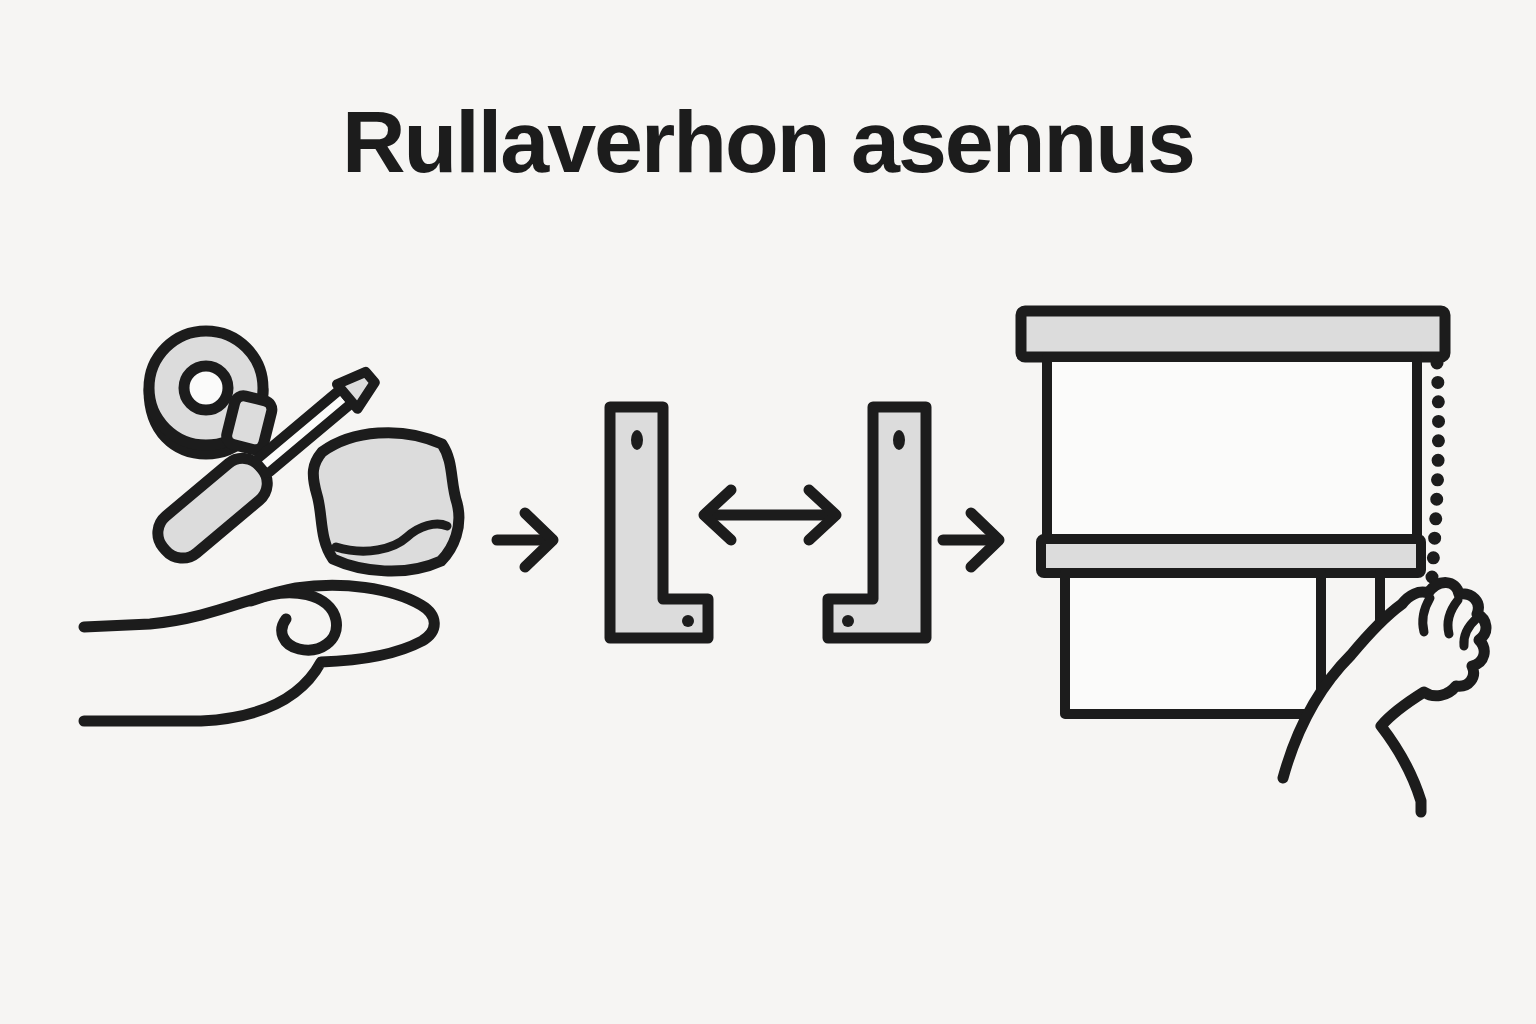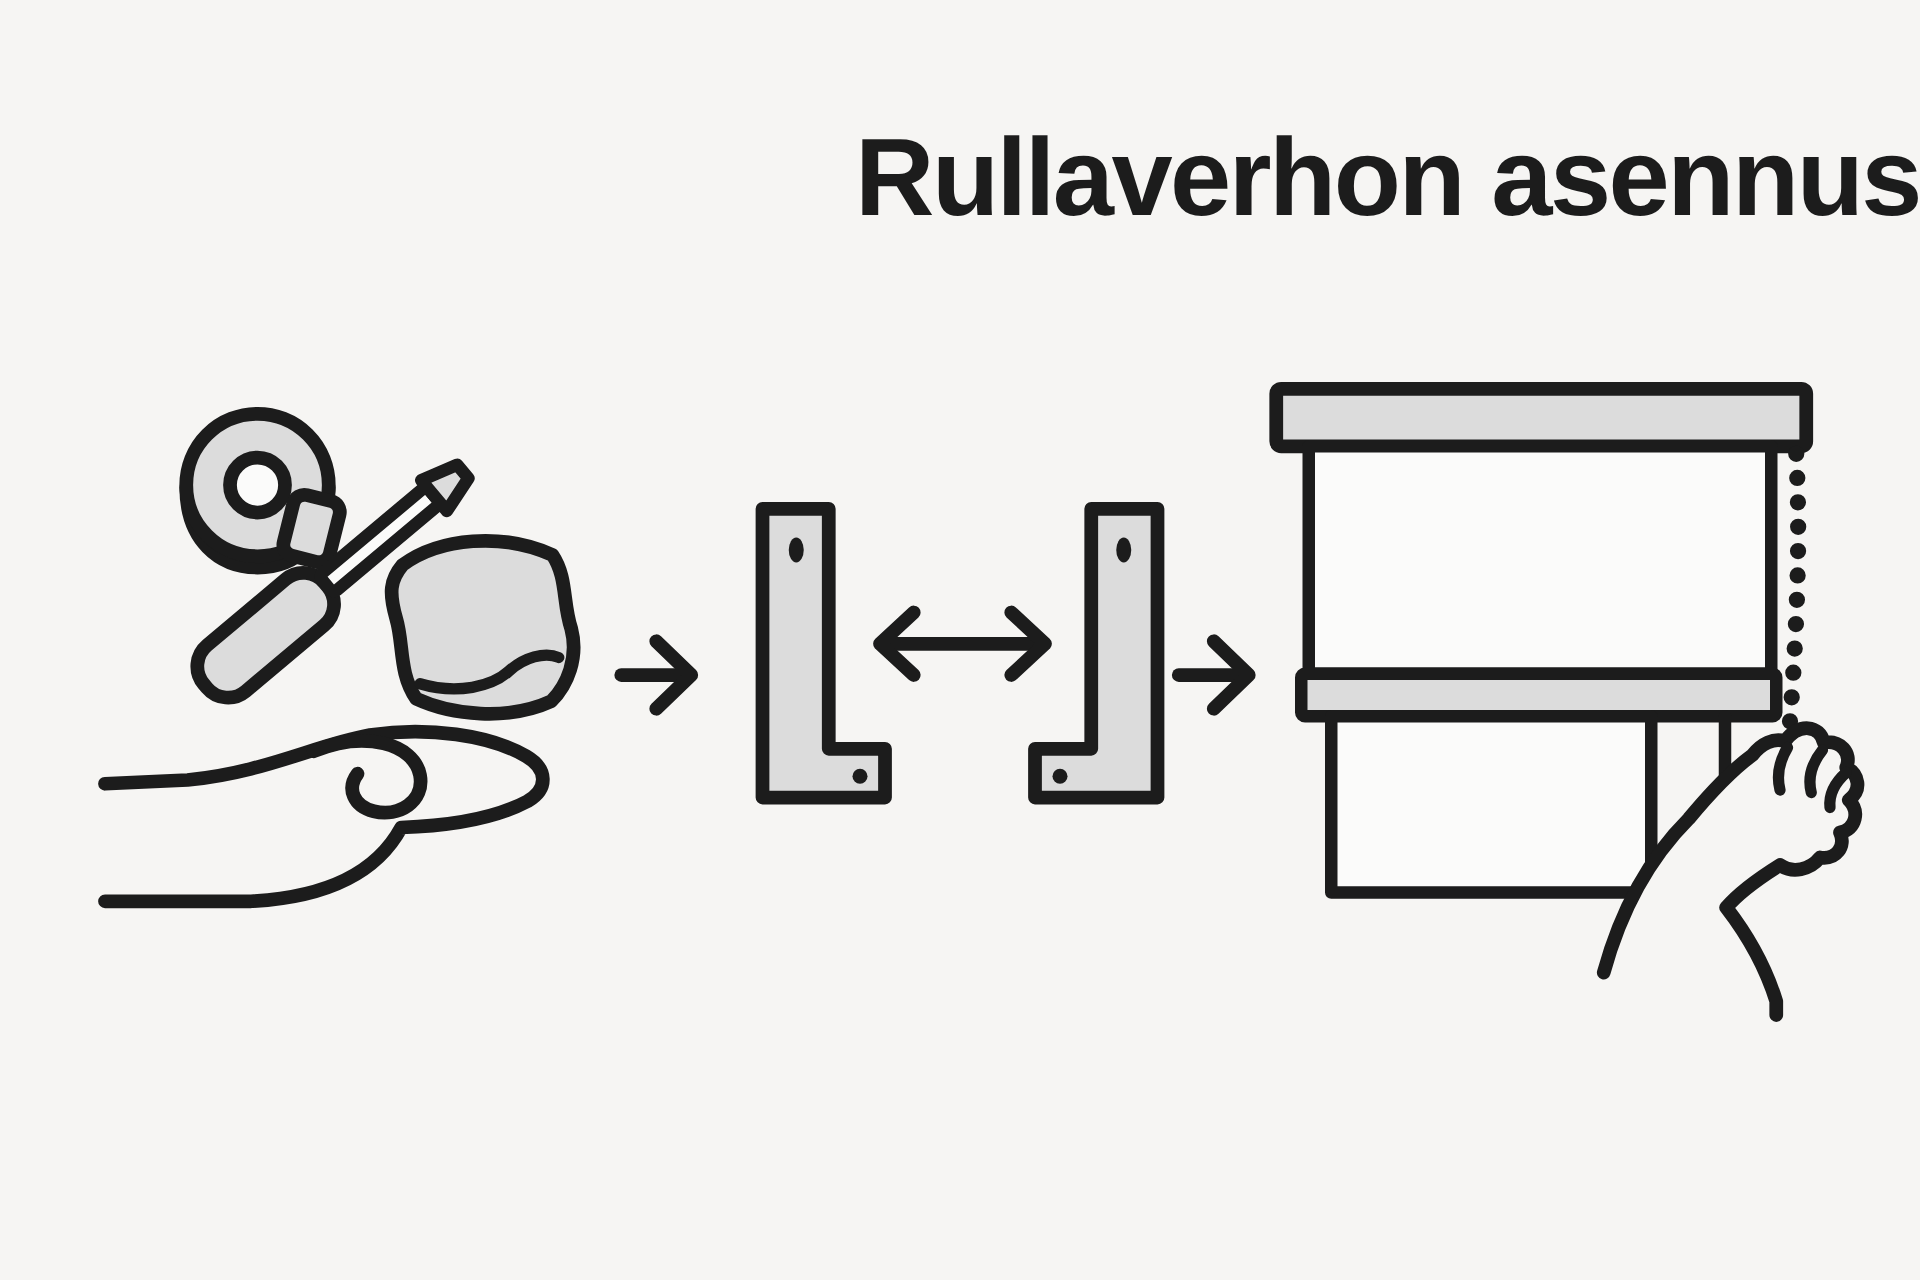--- a/index.html
+++ b/index.html
@@ -16,21 +16,21 @@
     height: 1024px;
     background: var(--background);
     overflow: hidden;
   }
   .title {
     position: absolute;
     top: 98px;
     left: 0;
     width: 100%;
     margin: 0;
-    text-align: right;
+    text-align: center;
     font-size: 88px;
     font-weight: bold;
     letter-spacing: -2px;
     color: var(--outline);
     line-height: 1;
   }
   svg.diagram { position: absolute; inset: 0; width: 1536px; height: 1024px; }
   svg .s {
     fill: none;
     stroke: var(--outline);

